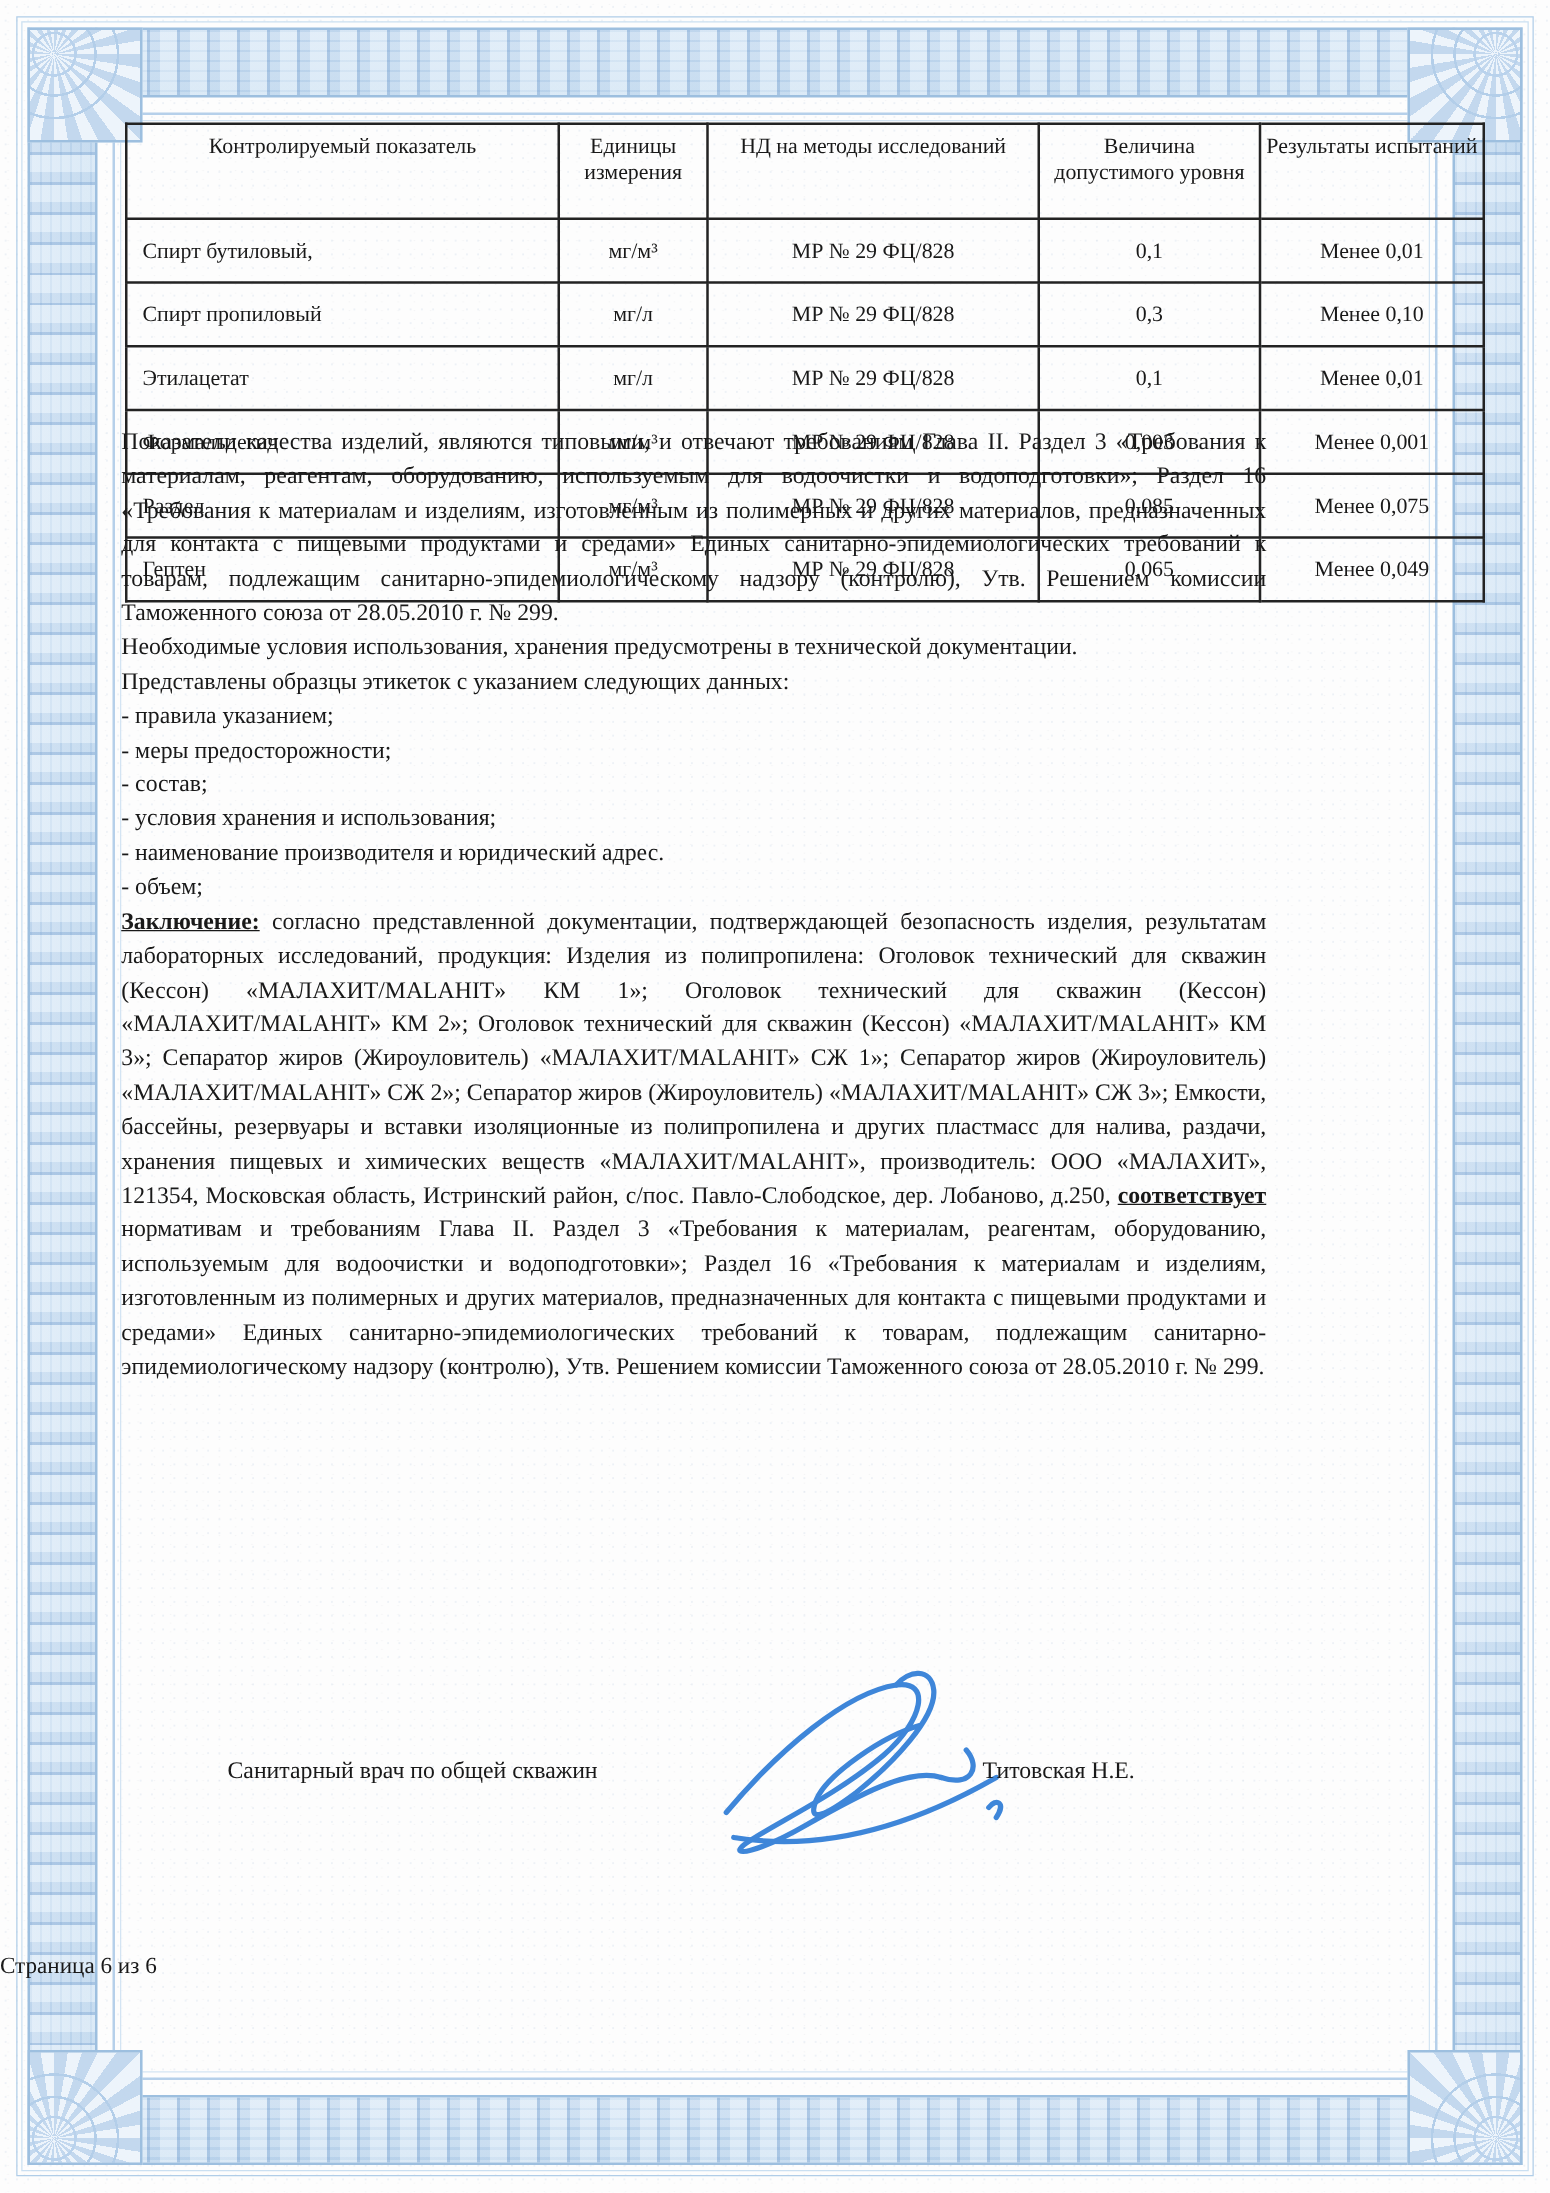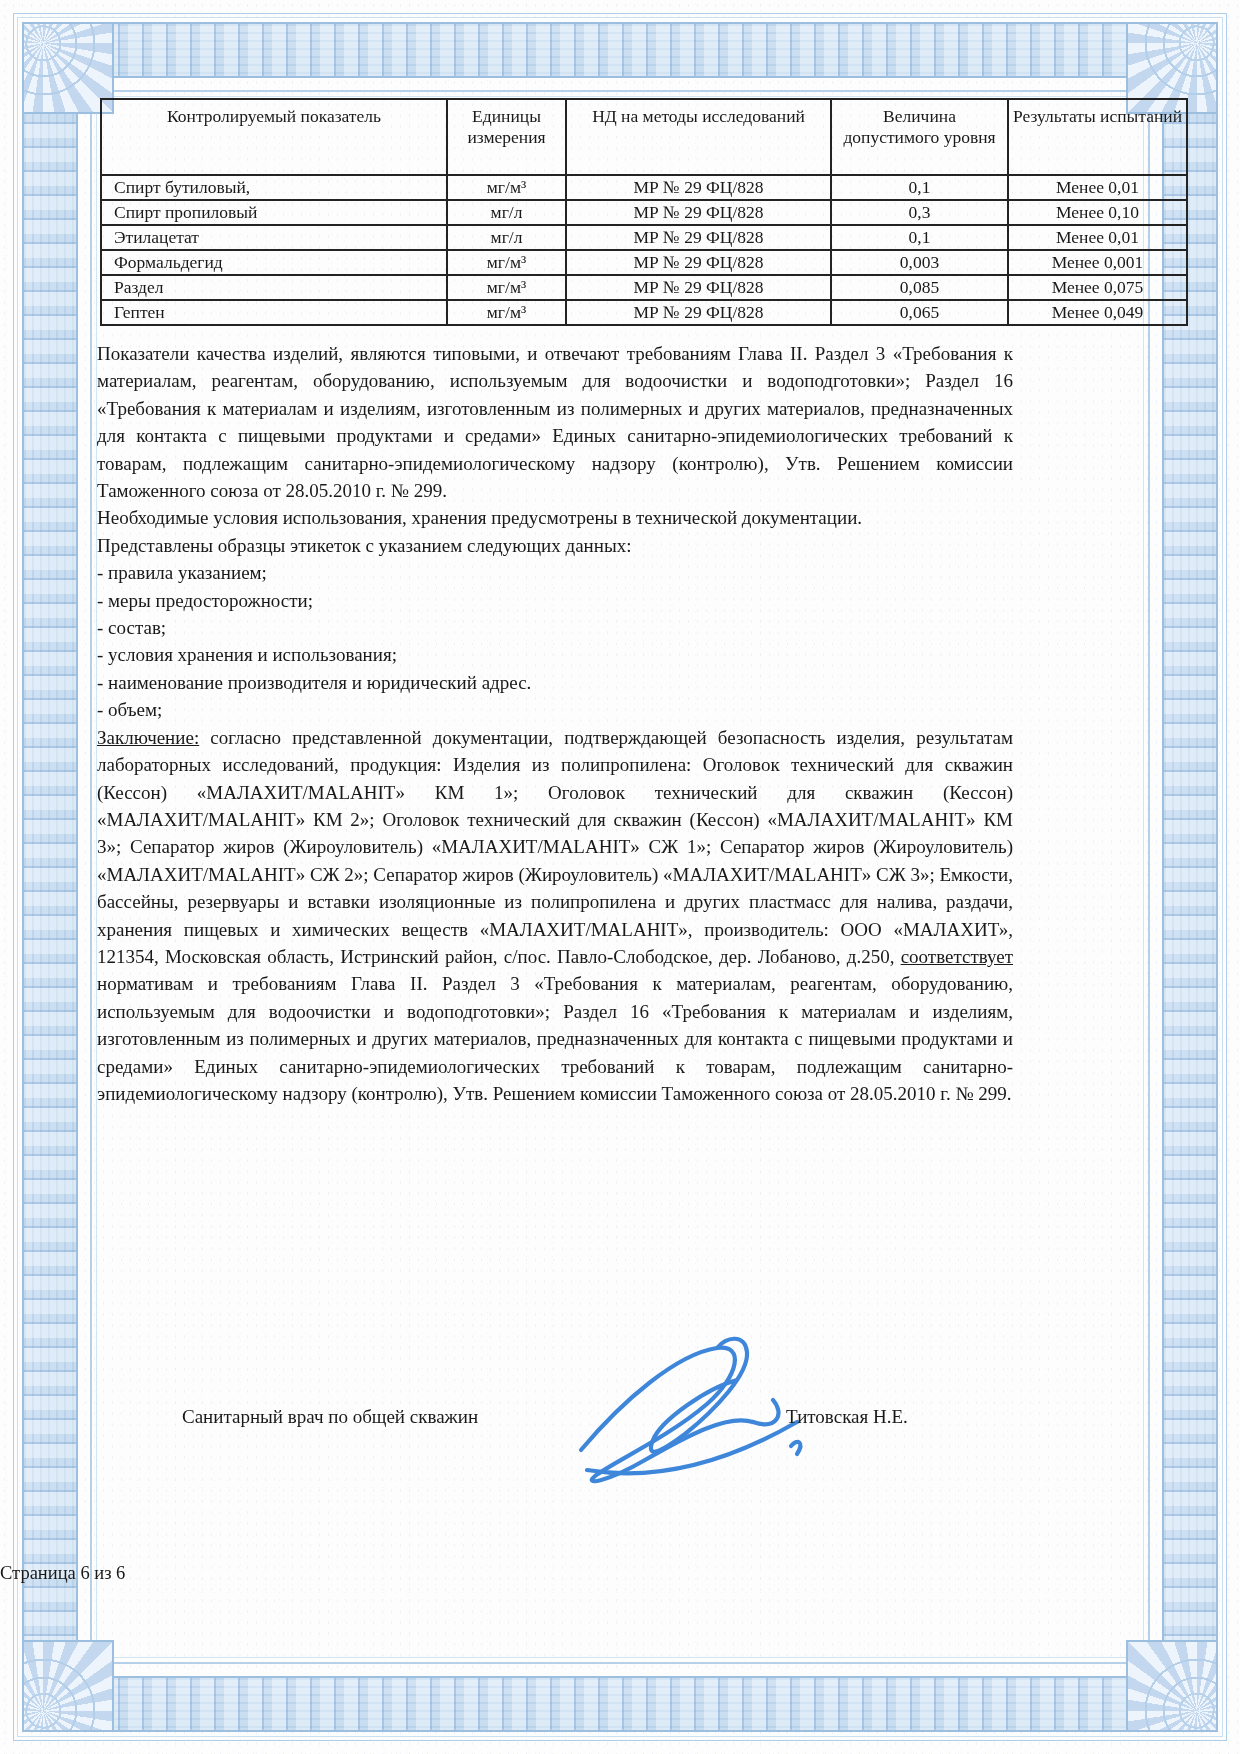--- a/index.html
+++ b/index.html
@@ -65,32 +65,32 @@
   .frame-inner2 { position:absolute; inset:96px; border:1px solid #d3e4f3; z-index:2; }
 
   
   .doc-table {
     position:absolute; left:100px; top:98px; width:1086px; z-index:5;
     border-collapse:collapse; font-size:17.5px; line-height:21px;
     table-layout:fixed;
   }
   .doc-table th, .doc-table td { border:2px solid #232323; background:transparent; font-weight:normal; }
   .doc-table th { text-align:center; vertical-align:top; padding:6px 4px 4px; height:76px; }
-  .doc-table td { height:25px; padding:1px 6px; text-align:center; vertical-align:middle; }
+  .doc-table td { height:25px; padding:14px 6px; text-align:center; vertical-align:middle; }
   .doc-table td.ind { text-align:left; padding-left:12px; }
   .c1 { width:346px; } .c2 { width:119px; } .c3 { width:265px; } .c4 { width:177px; } .c5 { width:179px; }
 
   
   .body-text {
     position:absolute; left:97px; top:340px; width:916px; z-index:5;
     font-size:19px; line-height:27.4px; text-align:justify;
   }
   .body-text p { margin:0; }
   .list-line { text-align:left; }
-  .bu { font-weight:normal; text-decoration:underline; }
+  .bu { font-weight:bold; text-decoration:underline; }
 
   
   .sign-block { position:absolute; left:97px; top:1406px; width:1040px; height:120px; z-index:5; font-size:19px; }
   .sign-title { position:absolute; left:85px; top:0; white-space:nowrap; }
   .sign-name  { position:absolute; left:689px; top:0; white-space:nowrap; }
   .sign-svg   { position:absolute; left:468px; top:-78px; }
 
   .page-footer {
     position:absolute; left:0; top:1563px; width:1103px; z-index:5;
     font-size:18.5px;

